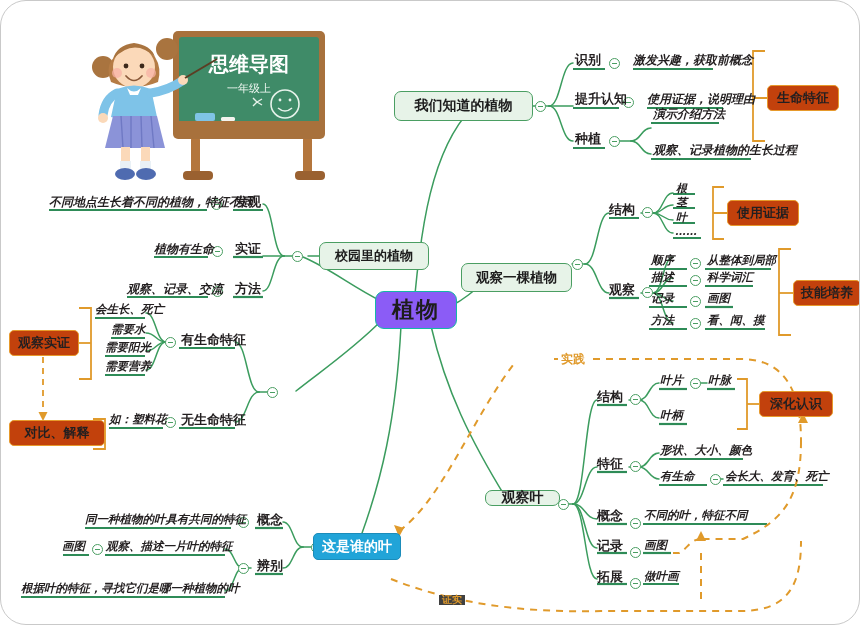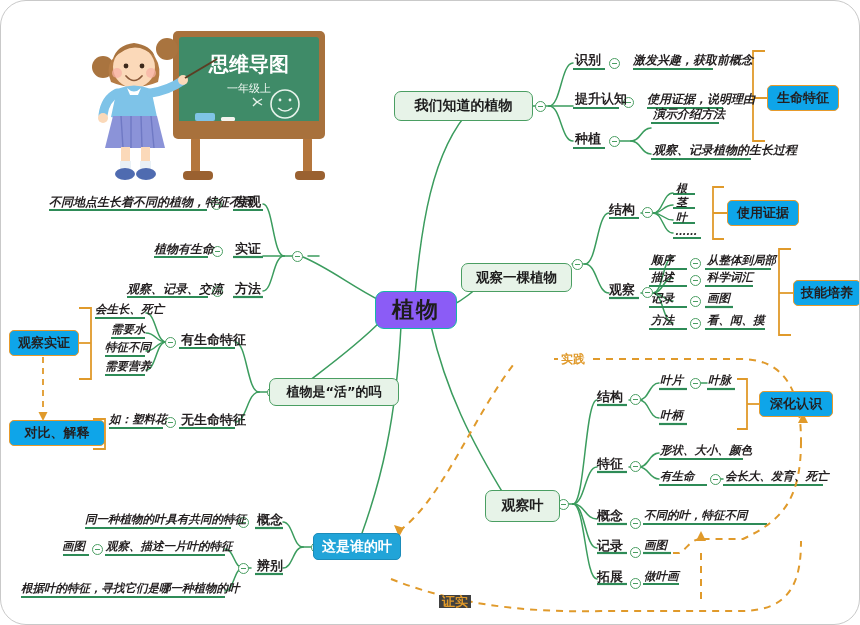--- a/index.html
+++ b/index.html
@@ -17,21 +17,21 @@
 
   
   .node{
     position:absolute;white-space:nowrap;box-sizing:border-box;
     display:flex;align-items:center;justify-content:center;
     border-radius:7px;font-weight:700;color:#1d1d1d;
   }
   .node.green{background:#e7f3e8;border:1.6px solid #4a9e62;}
   .node.centre{background:#8b5cf6;border:1px solid #14b8a6;border-radius:9px;font-size:22px;letter-spacing:2px;}
   .node.blue{background:#21a4d8;border:1.6px solid #1b8cba;color:#ffffff;border-radius:5px;}
-  .node.orange{background:#0ea5e9;border:1.6px solid #e79a2b;border-radius:5px;color:#231f20;}
+  .node.orange{background:#c2410c;border:1.6px solid #e79a2b;border-radius:5px;color:#231f20;}
 
   
   .knob{position:absolute;width:11px;height:11px;border-radius:50%;
         border:1.3px solid #4a9e62;background:#fff;box-sizing:border-box;}
   .knob::after{content:"";position:absolute;left:2px;top:4px;width:5px;height:1.3px;background:#4a9e62;}
 
   
   #illus{position:absolute;left:70px;top:8px;width:280px;height:180px;}
 </style>
 </head>
@@ -332,28 +332,28 @@
   <span class="knob" style="left:629px;top:460px"></span>
   <span class="knob" style="left:709px;top:473px"></span>
   <span class="knob" style="left:629px;top:517px"></span>
   <span class="knob" style="left:629px;top:546px"></span>
   <span class="knob" style="left:629px;top:577px"></span>
 
   <div class="node centre" style="left:374px;top:290px;width:82px;height:38px">植物</div>
 
   <div class="node green" style="left:393px;top:90px;width:139px;height:30px;font-size:14px">我们知道的植物</div>
 
+  <div class="node green" style="left:318px;top:241px;width:110px;height:28px;font-size:13px">校园里的植物</div>
 
   <div class="node green" style="left:460px;top:262px;width:111px;height:29px;font-size:13.5px">观察一棵植物</div>
 
-  <div class="node green" style="left:268px;top:377px;width:130px;height:28px;font-size:13px">植物是“活”的吗</div>
 
   <div class="node blue" style="left:312px;top:532px;width:88px;height:27px;font-size:14px">这是谁的叶</div>
 
-  <div class="node green" style="left:484px;top:489px;width:75px;height:32px;font-size:14px">观察叶</div>
+  <div class="node green" style="left:484px;top:489px;width:75px;height:16px;font-size:14px">观察叶</div>
 
   <div class="node orange" style="left:766px;top:84px;width:72px;height:26px;font-size:13px">生命特征</div>
   <div class="node orange" style="left:726px;top:199px;width:72px;height:26px;font-size:13px">使用证据</div>
   <div class="node orange" style="left:792px;top:279px;width:68px;height:26px;font-size:13px">技能培养</div>
   <div class="node orange" style="left:758px;top:390px;width:74px;height:26px;font-size:13px">深化认识</div>
   <div class="node orange" style="left:8px;top:329px;width:70px;height:26px;font-size:13px">观察实证</div>
   <div class="node orange" style="left:8px;top:419px;width:96px;height:26px;font-size:13px">对比、解释</div>
 
   <span class="lbl bold" style="left:574px;top:52px;font-size:13px">识别</span>
   <span class="lbl hand" style="left:632px;top:53px;font-size:12px">激发兴趣，获取前概念</span>
@@ -382,21 +382,21 @@
   <span class="lbl hand" style="left:650px;top:271px;font-size:11.5px">描述</span>
   <span class="lbl hand" style="left:706px;top:271px;font-size:11.5px">科学词汇</span>
   <span class="lbl hand" style="left:650px;top:292px;font-size:11.5px">记录</span>
   <span class="lbl hand" style="left:706px;top:292px;font-size:11.5px">画图</span>
   <span class="lbl hand" style="left:650px;top:314px;font-size:11.5px">方法</span>
   <span class="lbl hand" style="left:706px;top:314px;font-size:11.5px">看、闻、摸</span>
 
   <span class="lbl bold" style="left:180px;top:332px;font-size:13px">有生命特征</span>
   <span class="lbl hand" style="left:94px;top:303px;font-size:11.5px">会生长、死亡</span>
   <span class="lbl hand" style="left:110px;top:323px;font-size:11.5px">需要水</span>
-  <span class="lbl hand" style="left:104px;top:341px;font-size:11.5px">特征不同</span>
+  <span class="lbl hand" style="left:104px;top:341px;font-size:11.5px">需要阳光</span>
   <span class="lbl hand" style="left:104px;top:360px;font-size:11.5px">需要营养</span>
   <span class="lbl bold" style="left:180px;top:412px;font-size:13px">无生命特征</span>
   <span class="lbl hand" style="left:108px;top:413px;font-size:11.5px">如：塑料花</span>
 
   <span class="lbl bold" style="left:256px;top:512px;font-size:13px">概念</span>
   <span class="lbl hand" style="left:84px;top:513px;font-size:11.5px">同一种植物的叶具有共同的特征</span>
   <span class="lbl bold" style="left:256px;top:558px;font-size:13px">辨别</span>
   <span class="lbl hand" style="left:61px;top:540px;font-size:11.5px">画图</span>
   <span class="lbl hand" style="left:105px;top:540px;font-size:11.5px">观察、描述一片叶的特征</span>
   <span class="lbl hand" style="left:20px;top:582px;font-size:11.5px">根据叶的特征，寻找它们是哪一种植物的叶</span>
@@ -412,15 +412,15 @@
   <span class="lbl hand" style="left:724px;top:470px;font-size:11.5px">会长大、发育、死亡</span>
 
   <span class="lbl bold" style="left:596px;top:508px;font-size:13px">概念</span>
   <span class="lbl hand" style="left:643px;top:509px;font-size:11.5px">不同的叶，特征不同</span>
   <span class="lbl bold" style="left:596px;top:538px;font-size:13px">记录</span>
   <span class="lbl hand" style="left:643px;top:539px;font-size:11.5px">画图</span>
   <span class="lbl bold" style="left:596px;top:569px;font-size:13px">拓展</span>
   <span class="lbl hand" style="left:643px;top:570px;font-size:11.5px">做叶画</span>
 
   <span class="lbl bold" style="left:557px;top:352px;font-size:12px;color:#e09a2b;background:#fff;padding:0 3px">实践</span>
-  <span class="lbl bold" style="left:438px;top:594px;font-size:13px;color:#e09a2b;background:#404040;padding:0 3px">证实</span>
+  <span class="lbl bold" style="left:438px;top:594px;font-size:10px;color:#e09a2b;background:#404040;padding:0 3px">证实</span>
 
 </div>
 
 </body></html>

